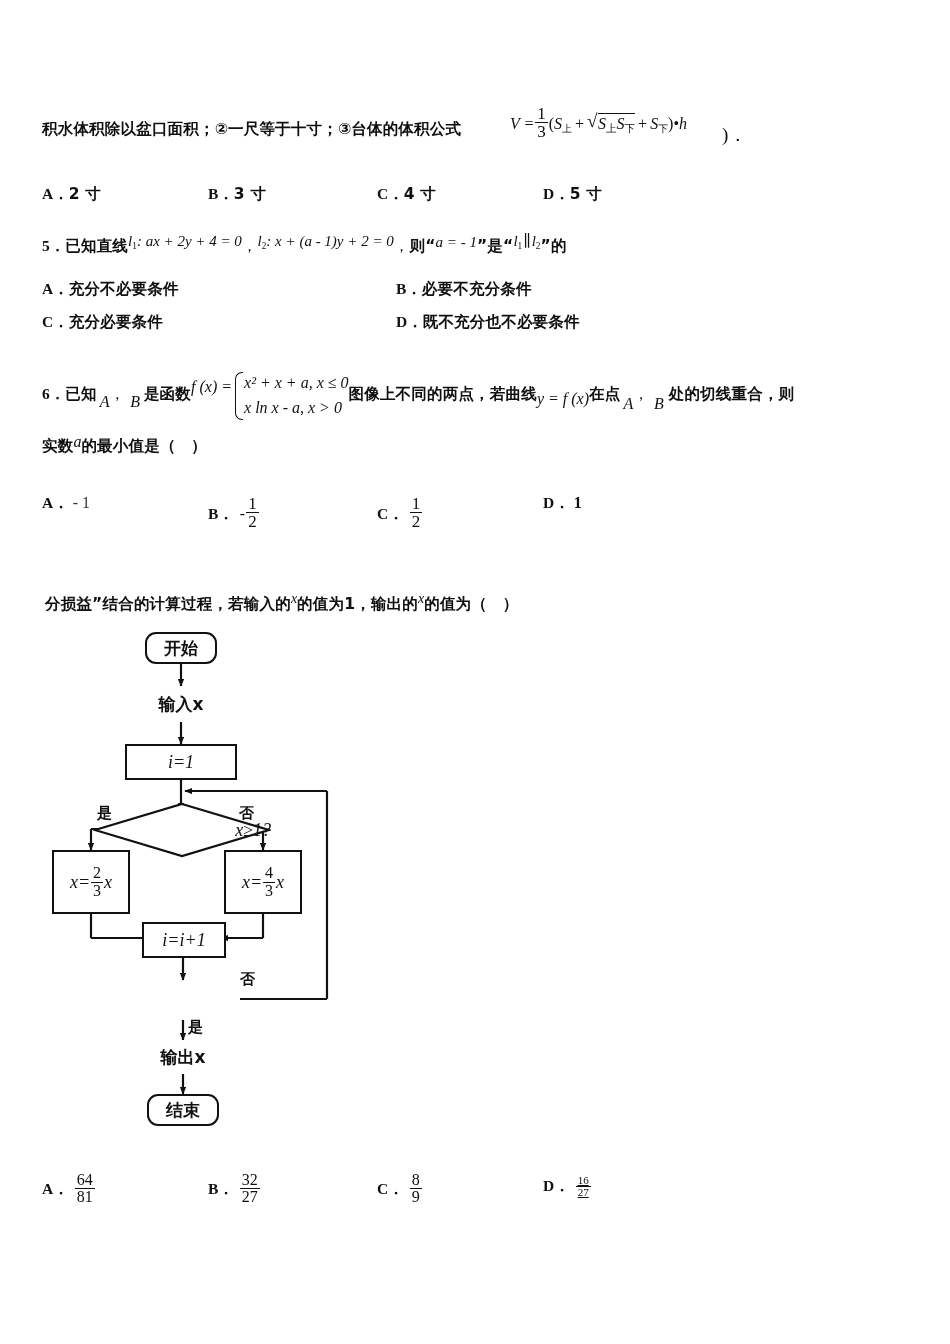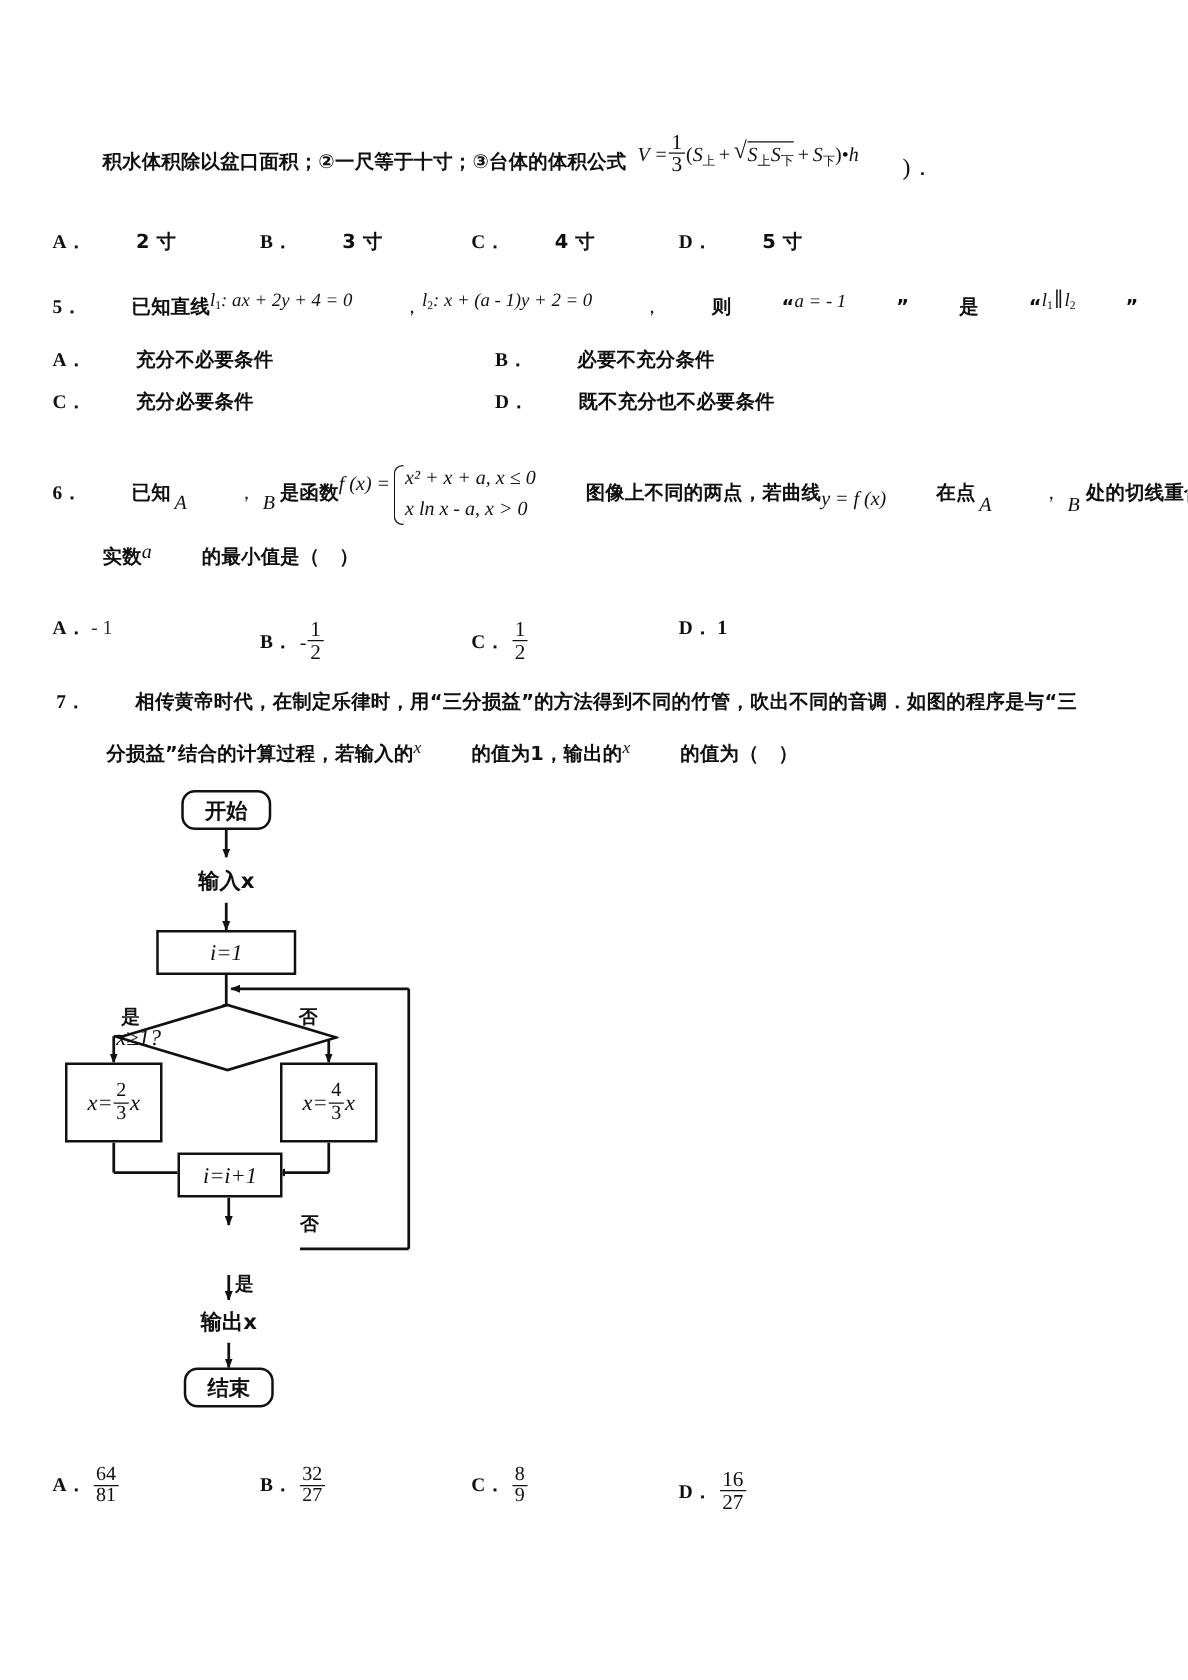--- a/index.html
+++ b/index.html
@@ -23,21 +23,20 @@
   .ln {
     position: absolute;
     white-space: nowrap;
     line-height: 1;
   }
   .cn {
     font-family: "DejaVu Sans", "Liberation Sans", sans-serif;
     font-weight: bold;
     font-size: 15.5px;
     letter-spacing: 0.2px;
-    margin-left: 40px;
   }
   .opt-lab {
     font-family: "Liberation Serif", "DejaVu Serif", serif;
     font-weight: bold;
     font-size: 15.5px;
   }
   .mi {
     font-family: "Liberation Serif", "DejaVu Serif", serif;
     font-style: italic;
     font-size: 16px;
@@ -130,21 +129,21 @@
   }
   .fc-proc {
     border: 2.2px solid #111;
     background: #fff;
     display: flex; align-items: center; justify-content: center;
     font-family: "Liberation Serif", "DejaVu Serif", serif;
     font-size: 18px;
   }
   .fc-dec-txt {
     position: absolute;
-    display: flex; align-items: center; justify-content: flex-start;
+    display: flex; align-items: center; justify-content: flex-end;
     font-family: "Liberation Serif", "DejaVu Serif", serif;
     font-size: 18px;
     pointer-events: none;
   }
   .fc-lab {
     position: absolute;
     font-family: "DejaVu Sans", "Liberation Sans", sans-serif;
     font-weight: bold;
     font-size: 15px;
   }
@@ -210,23 +209,20 @@
   <div class="ln" style="left:208px; top:495px;">
     <span class="opt-lab">B．</span><span class="mn" style="margin-left:6px;">-</span><span class="frac" style="font-size:17px;"><span class="num">1</span><span class="den">2</span></span>
   </div>
   <div class="ln" style="left:377px; top:495px;">
     <span class="opt-lab">C．</span><span class="frac" style="font-size:17px; margin-left:6px;"><span class="num">1</span><span class="den">2</span></span>
   </div>
   <div class="ln" style="left:543px; top:495px;">
     <span class="opt-lab">D．</span><span class="mn" style="font-weight:bold; margin-left:4px;">1</span>
   </div>
 
-  <div class="ln" style="left:45px; top:554px;">
-    <span class="qnum">7．</span><span class="cn">相传黄帝时代，在制定乐律时，用“三分损益”的方法得到不同的竹管，吹出不同的音调．如图的程序是与“三</span>
-  </div>
   <div class="ln" style="left:45px; top:592px;">
     <span class="cn">分损益”结合的计算过程，若输入的</span><span class="mi" style="font-size:14px; vertical-align:0.4em;">x</span><span class="cn">的值为1，输出的</span><span class="mi" style="font-size:14px; vertical-align:0.4em;">x</span><span class="cn">的值为（　）</span>
   </div>
 
   <div id="flowchart">
 
     <svg width="340" height="500" style="position:absolute; left:0; top:0;">
       <defs>
         <marker id="ah" markerWidth="9" markerHeight="9" refX="7.2" refY="3.2" orient="auto" markerUnits="userSpaceOnUse">
           <path d="M0,0 L8,3.2 L0,6.4 z" fill="#111"></path>
@@ -344,16 +340,16 @@
   <div class="ln" style="left:42px; top:1172px;">
     <span class="opt-lab">A．</span><span class="frac" style="font-size:16px; margin-left:6px;"><span class="num">64</span><span class="den">81</span></span>
   </div>
   <div class="ln" style="left:208px; top:1172px;">
     <span class="opt-lab">B．</span><span class="frac" style="font-size:16px; margin-left:6px;text-align:right;"><span class="num">32</span><span class="den">27</span></span>
   </div>
   <div class="ln" style="left:377px; top:1172px;">
     <span class="opt-lab">C．</span><span class="frac" style="font-size:16px; margin-left:6px;"><span class="num">8</span><span class="den">9</span></span>
   </div>
   <div class="ln" style="left:543px; top:1175px;">
-    <span class="opt-lab">D．</span><span class="frac" style="font-size:17px; margin-left:6px;"><span class="num">16</span><span class="den">27</span></span>
+    <span class="opt-lab">D．</span><span class="frac" style="font-size:11px; margin-left:6px;text-decoration:underline;"><span class="num">16</span><span class="den">27</span></span>
   </div>
 
 </div>
 
 </body></html>

